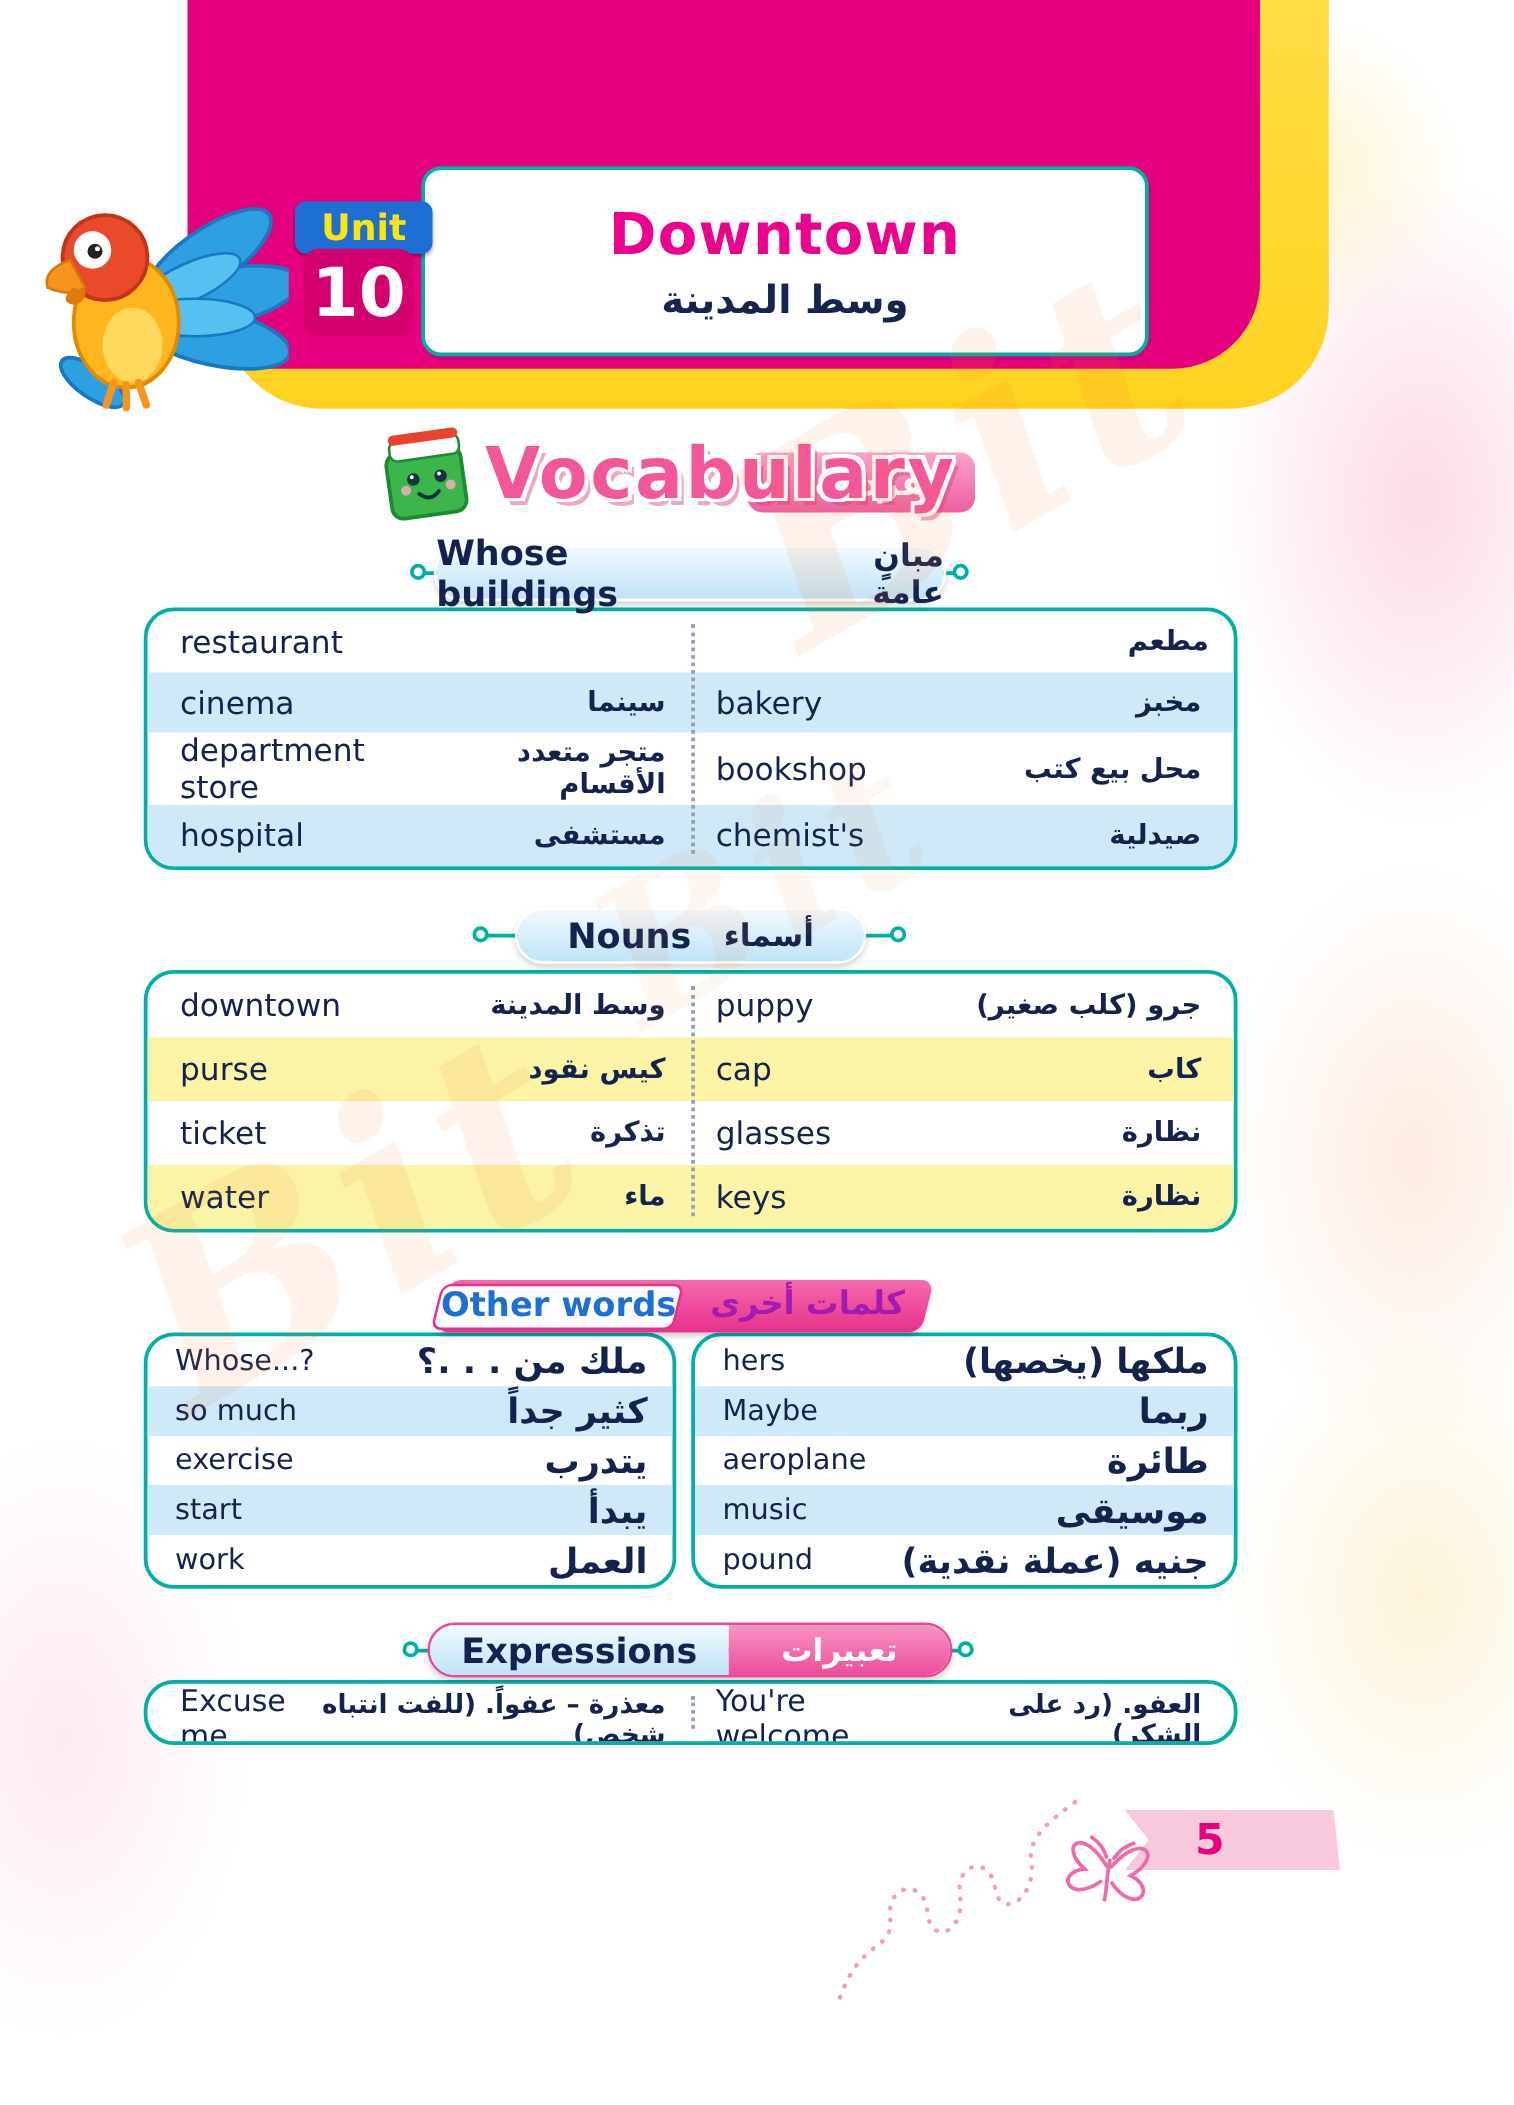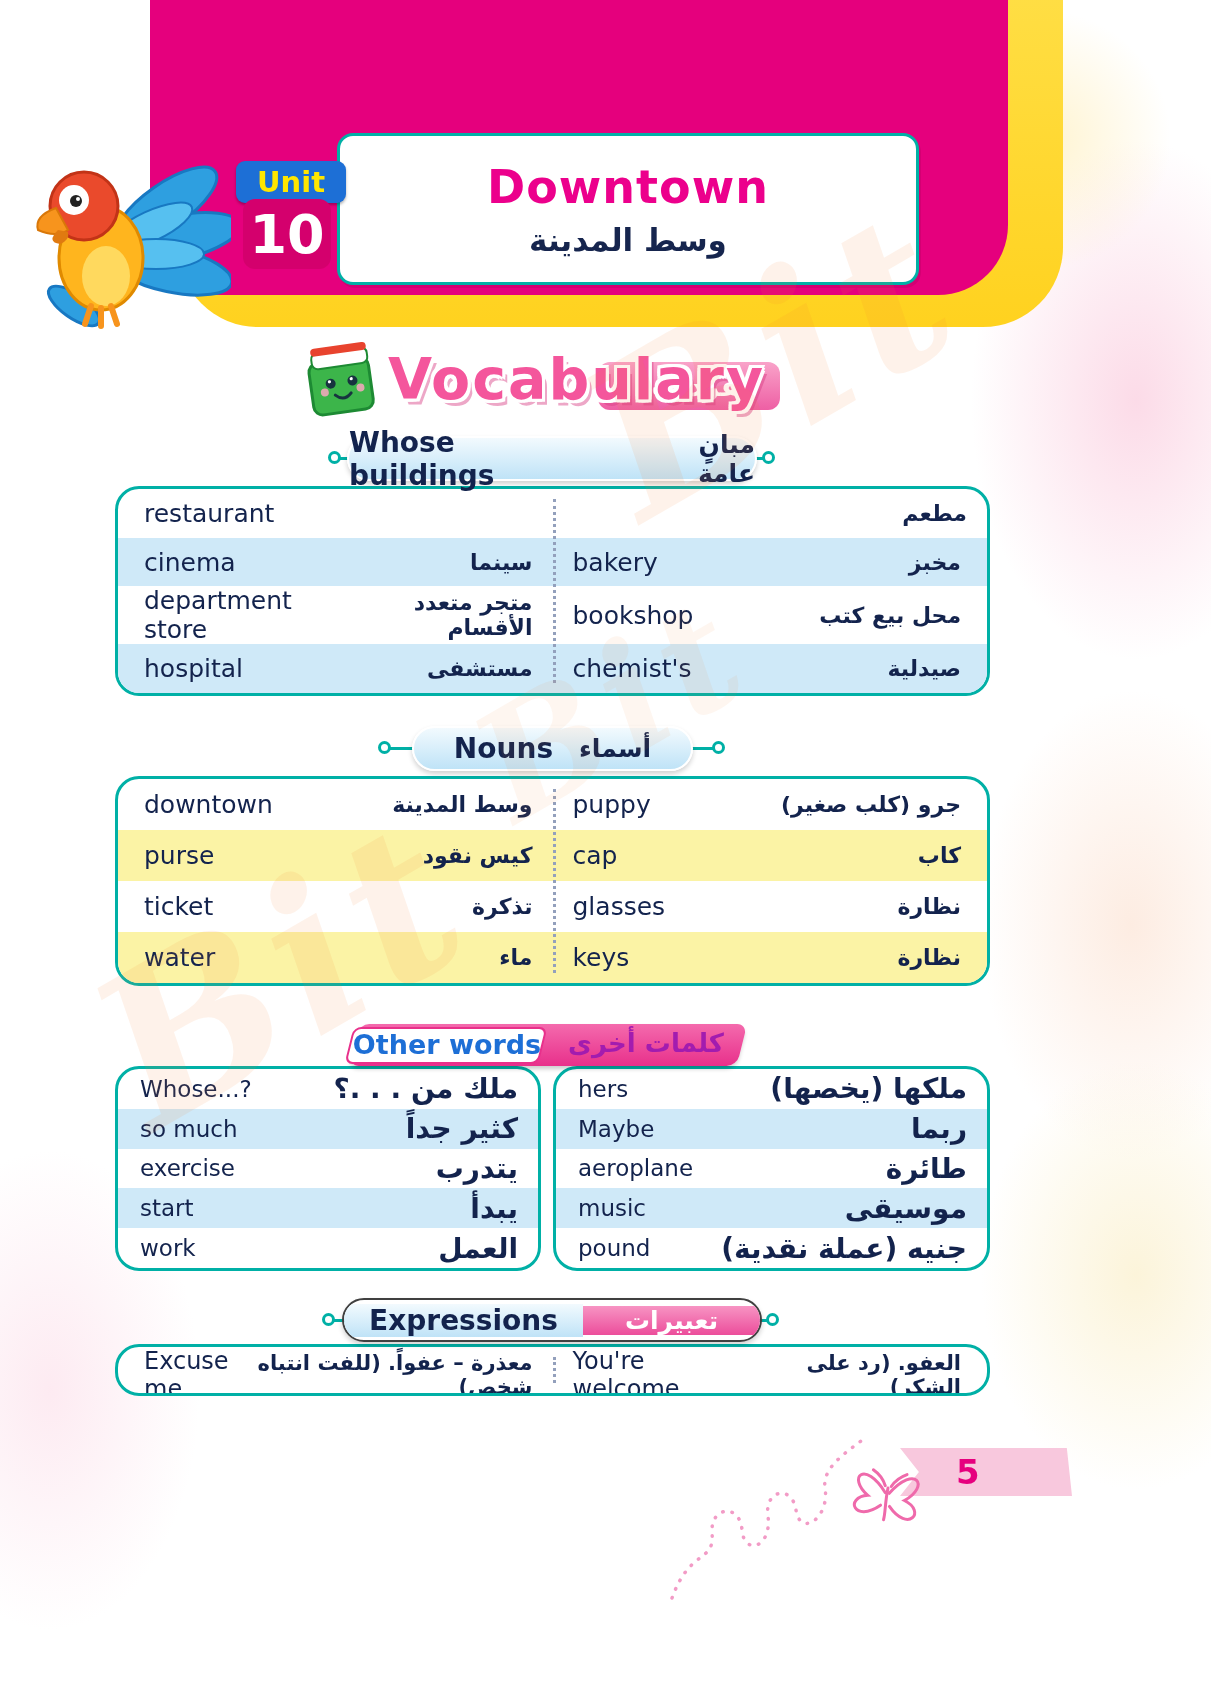--- a/index.html
+++ b/index.html
@@ -69,21 +69,21 @@
   .sec-line { position: absolute; height: 3px; background: #00b0a6; z-index: 1; }
   .ring { position: absolute; width: 13px; height: 13px; border: 3.5px solid #00b0a6;
     background: #fff; border-radius: 50%; z-index: 2; }
   .sec-pill { position: absolute; z-index: 3; display: flex; align-items: center; justify-content: center;
     gap: 26px; background: linear-gradient(180deg,#f2fafe,#bfe3f7); border: 2px solid #ffffff;
     box-shadow: 0 3px 5px rgba(0,0,0,.18); border-radius: 24px; }
   .sec-pill .en { font-size: 28px; font-weight: bold; color: #13234d; }
   .sec-pill .ar { font-size: 25px; font-weight: bold; color: #13234d; }
 
   .exp-pill { position: absolute; z-index: 3; display: flex; overflow: hidden; border-radius: 24px;
-    border: 2px solid #404040; box-shadow: 0 3px 5px rgba(0,0,0,.18); align-items: center; }
+    border: 2px solid #ec4899; box-shadow: 0 3px 5px rgba(0,0,0,.18); }
   .exp-pill .seg-blue { flex: 1.35; background: linear-gradient(180deg,#f2fafe,#bfe3f7);
     display: flex; align-items: center; justify-content: center; font-size: 28px; font-weight: bold; color: #13234d; }
   .exp-pill .seg-pink { flex: 1; background: linear-gradient(180deg,#f794c3,#ec4d9b);
     display: flex; align-items: center; justify-content: center; font-size: 25px; font-weight: bold; color: #fff; }
 
   
   .ow-ribbon { position: absolute; left: 354px; top: 1024px; width: 388px; height: 42px;
     background: linear-gradient(180deg,#f46aad,#e8308b); transform: skewX(-14deg);
     border-radius: 10px; z-index: 3; box-shadow: 0 3px 4px rgba(0,0,0,.2); }
   .ow-white { position: absolute; left: 349px; top: 1027px; width: 194px; height: 37px;

